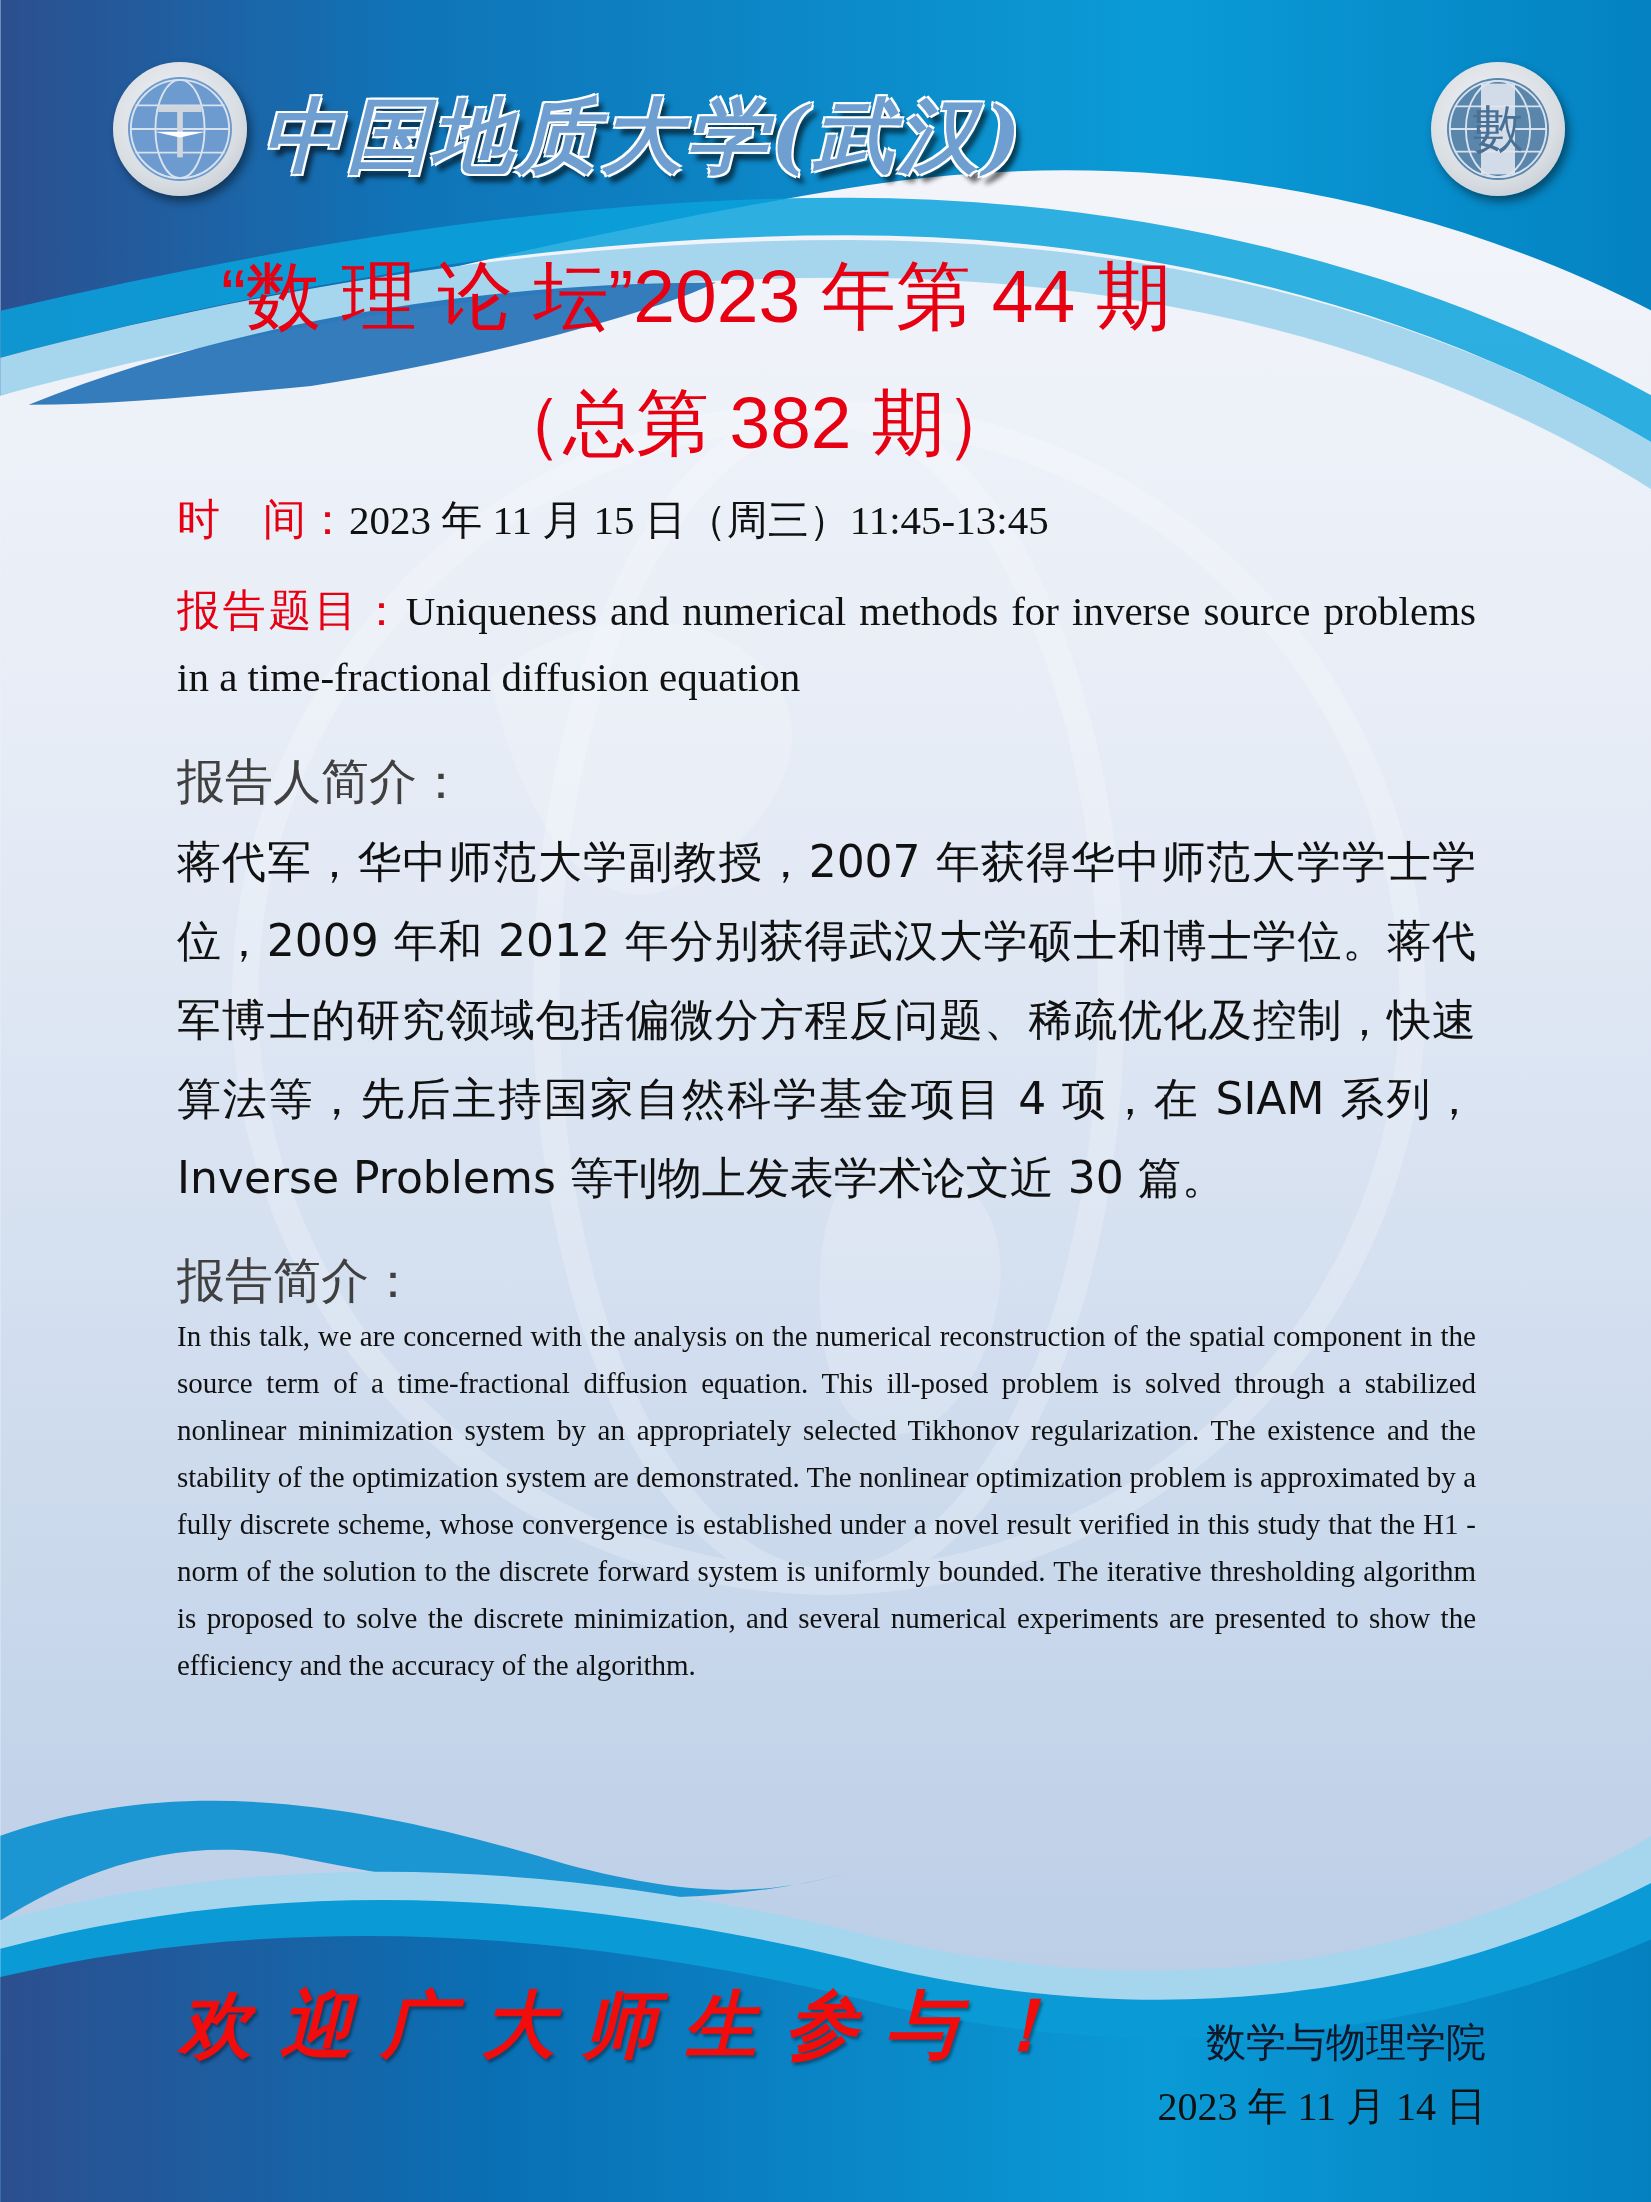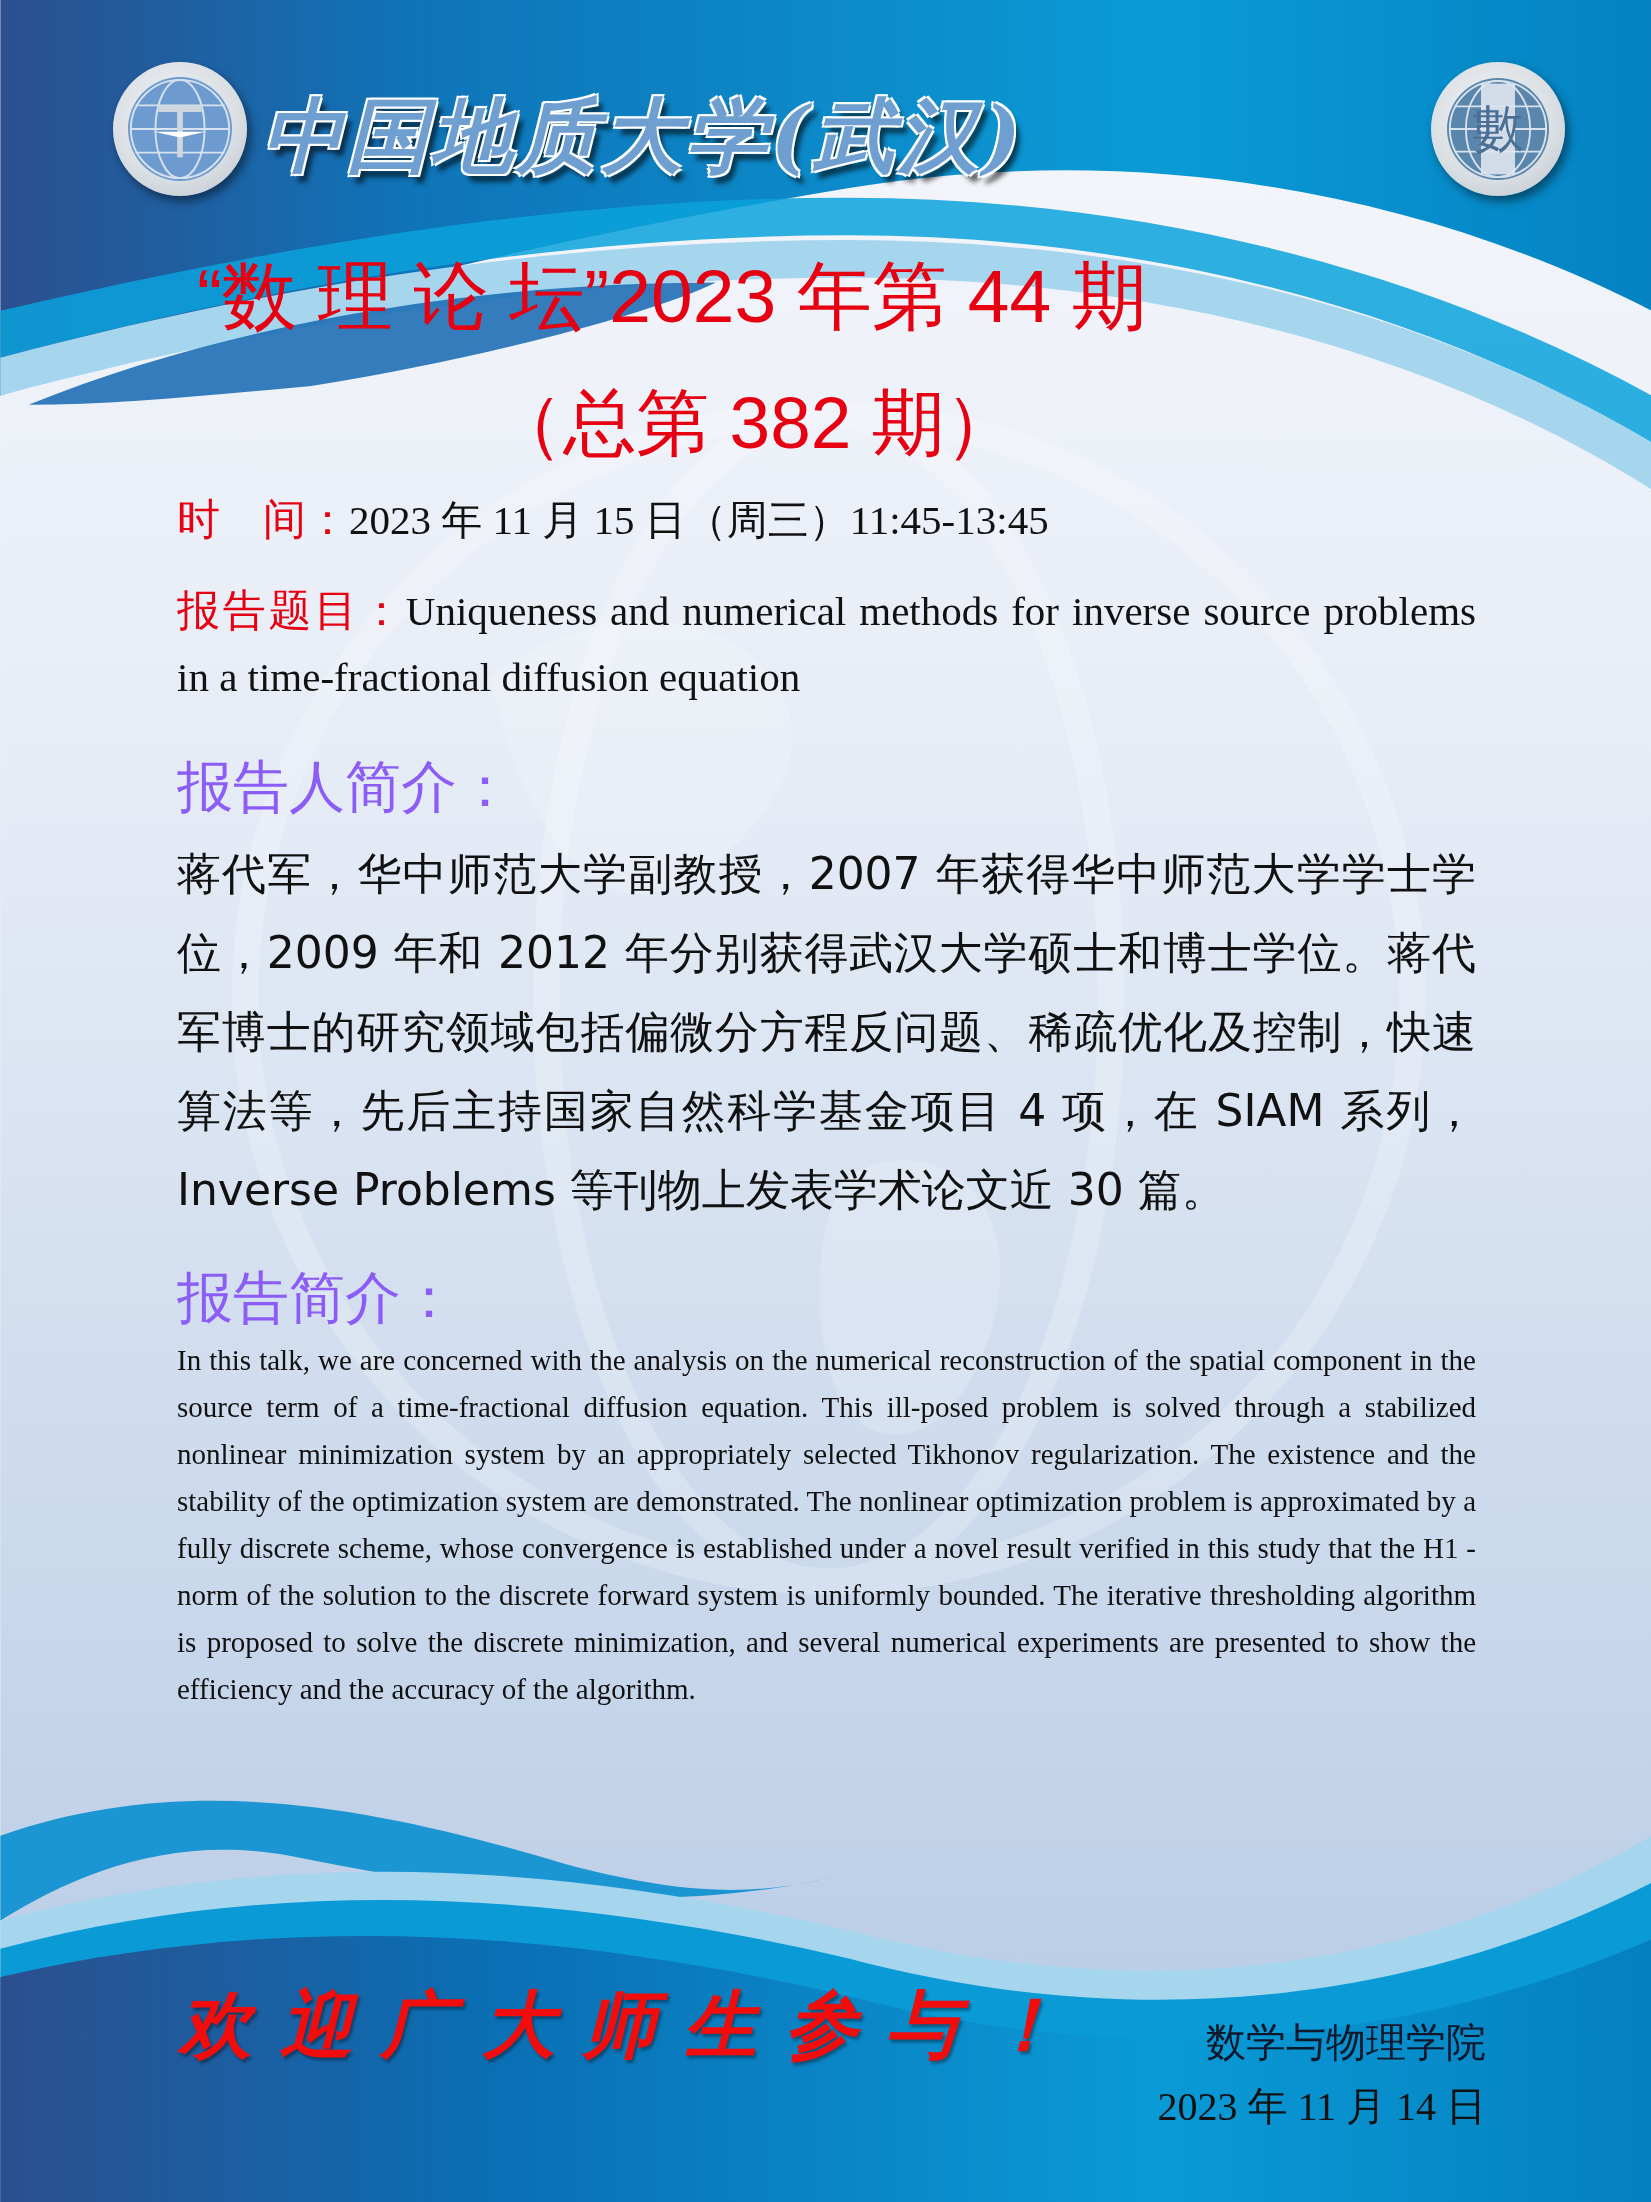--- a/index.html
+++ b/index.html
@@ -9,29 +9,29 @@
   .layer { position: absolute; z-index: 2; }
 
   
   .seal { position: absolute; border-radius: 50%; background: radial-gradient(circle at 45% 40%, #f4f6f8 0%, #d9dee3 60%, #b7bec6 100%);
           box-shadow: 3.8px 5.6px 9.4px rgba(0,0,0,0.45); display: flex; align-items: center; justify-content: center; }
   .seal-inner { border-radius: 50%; display: flex; align-items: center; justify-content: center; overflow: hidden; position: relative; }
   .uni-name { position: absolute; left: 262px; top: 83px; font-family: "DejaVu Serif", serif; font-weight: bold; font-size: 81px;
               color: #6f9fd0; letter-spacing: 3.8px; font-style: italic;
               text-shadow: -1.9px -1.9px 0 #fff, 1.9px -1.9px 0 #fff, -1.9px 1.9px 0 #fff, 1.9px 1.9px 0 #fff, 5.6px 7.5px 5.6px rgba(0,0,0,0.6); }
 
-  .title1 { left: 0; width: 1344px; top: 247px; text-align: center; color: #e60012; font-size: 75px; font-family: "Liberation Sans", "DejaVu Sans", sans-serif; }
+  .title1 { left: 0; width: 1344px; top: 247px; text-align: center; color: #e60012; font-size: 75px; font-family: "Liberation Sans", "DejaVu Sans", sans-serif; padding-left: 24px; }
   .title2 { left: 0; width: 1508px; top: 375px; text-align: center; color: #e60012; font-size: 73px; font-family: "Liberation Sans", "DejaVu Sans", sans-serif; }
 
   .content { left: 177px; width: 1299px; top: 490px; color: #111; }
   .row { font-size: 41px; line-height: 58px; margin-bottom: 28px; }
   .lbl { color: #e60012; font-family: "DejaVu Sans", sans-serif; font-size: 43px; }
   .val-cn { font-family: "DejaVu Sans", sans-serif; font-size: 40px; }
   .topic { font-size: 41px; line-height: 66px; text-align: justify; }
-  .sec-head { color: #8b5cf6; font-family: "DejaVu Sans", sans-serif; font-size: 56px; margin-top: 26px; margin-bottom: 7.5px; }
+  .sec-head { color: #404040; font-family: "DejaVu Sans", sans-serif; font-size: 48px; margin-top: 26px; margin-bottom: 7.5px; }
   .bio { font-family: "DejaVu Sans", sans-serif; font-size: 44px; line-height: 79px; text-align: justify; }
   .abstract { font-size: 29px; line-height: 47px; text-align: justify; font-family: "Liberation Serif", serif; }
 
   .welcome { left: 179px; top: 1977px; color: #f20c0c; font-family: "DejaVu Serif", serif; font-weight: bold; font-style: italic;
              font-size: 73px; letter-spacing: 28px; text-shadow: 1.9px 2.8px 2.8px rgba(0,0,0,0.35); }
   .school { right: 166px; top: 2015px; font-family: "DejaVu Sans", sans-serif; font-size: 40px; color: #0f172a; text-align: right; }
   .date { right: 166px; top: 2079px; font-size: 40px; color: #111; text-align: right; }
 </style>
 </head>
 <body>

